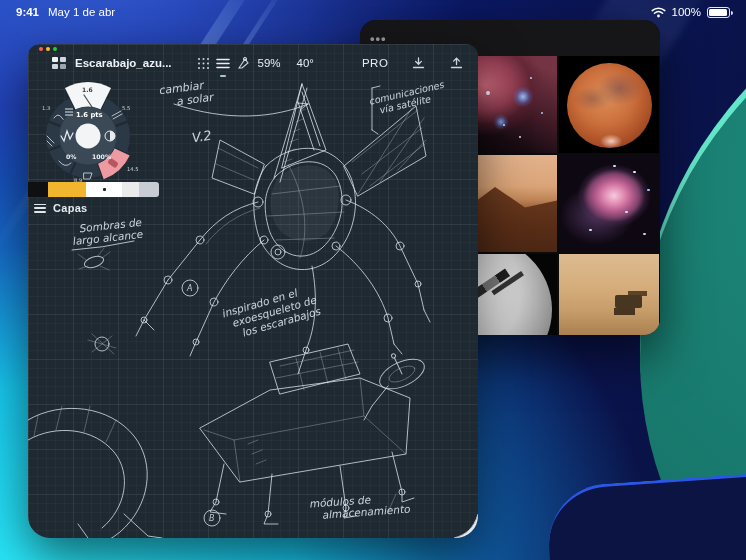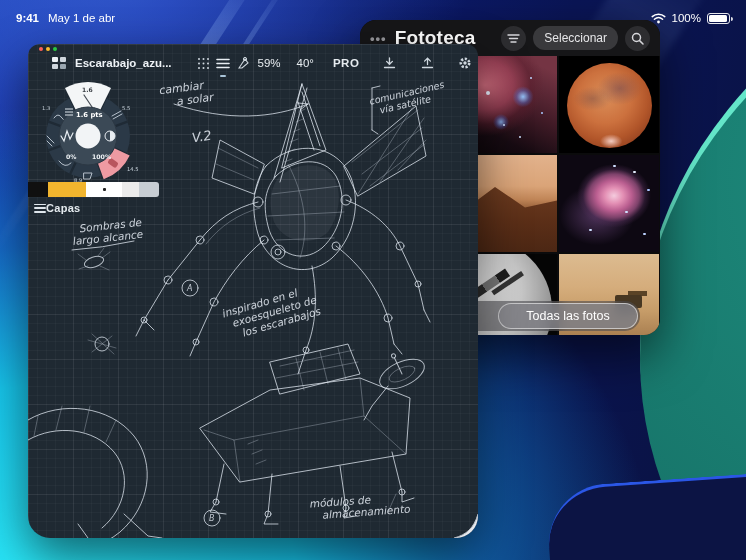--- a/index.html
+++ b/index.html
@@ -23,21 +23,21 @@
   .teal-wrap { position:absolute; left:640px; top:-82px; width:1040px; height:864px;
     border-radius:50%; background:#64e6c9; }
   .teal-ball { position:absolute; left:0; top:9px; width:1040px; height:864px; border-radius:50%;
     background:radial-gradient(circle at 28% 30%, #1e8d7e 0%, #17756a 45%, #115c52 100%); }
   .navy-curve { position:absolute; left:545px; top:488px; width:460px; height:240px;
     background:#0c1444; border-top:3px solid #2b57e6; border-top-left-radius:60px;
     transform:rotate(-4deg); transform-origin:left top; }
 
   
   .statusbar { position:absolute; top:0; left:0; right:0; height:24px; z-index:50;
-    display:flex; align-items:flex-end; padding:0 16px; color:#fff; font-size:11.5px;gap:8px; }
+    display:flex; align-items:center; padding:0 16px; color:#fff; font-size:11.5px;gap:8px; }
   .sb-left { display:flex; gap:9px; align-items:center; }
   .sb-time { font-weight:bold; }
   .sb-right { margin-left:auto; display:flex; gap:6px; align-items:center; }
   .wifi svg { display:block; }
   .battery { width:23px; height:11px; border:1px solid rgba(255,255,255,.9); border-radius:3px;
     position:relative; }
   .battery i { position:absolute; left:1px; top:1px; bottom:1px; width:18px; background:#fff; border-radius:1.5px; }
   .battery:after { content:""; position:absolute; right:-4px; top:3px; width:2px; height:4px;
     background:rgba(255,255,255,.85); border-radius:0 2px 2px 0; }
 
@@ -127,39 +127,39 @@
   .sk-logo { display:grid; grid-template-columns:6px 6px; gap:2px; margin-right:9px; }
   .sk-logo i { height:5px; background:#cfd6dd; border-radius:1px; }
   .sk-logo i:nth-child(1){ background:#eef2f5; } .sk-logo i:nth-child(4){ background:#9aa6b0; }
   .sk-title { font-weight:bold; color:#eef2f6; font-size:11.5px; margin-right:22px; white-space:nowrap; }
   .tb-btn { display:flex; align-items:center; justify-content:center; width:26px; height:22px;
     position:relative; margin:0 3px; }
   .tb-btn.active:after { content:""; position:absolute; left:4px; right:4px; bottom:-3px;
     height:2px; background:#a9c4d8; border-radius:1px; }
   .sk-right { margin-left:auto; display:flex; align-items:center; gap:6px; }
   .sk-num { font-size:11.5px; color:#e6ebef; padding:0 5px; }
-  .sk-pro { font-weight:bold; letter-spacing:.5px; padding:0 8px; }
+  .sk-pro { font-weight:normal; letter-spacing:.5px; padding:0 8px;margin-left:29px; }
 
   
   .wheel { position:absolute; left:4px; top:36px; width:112px; height:112px; z-index:4; }
   .wheel svg { position:absolute; inset:0; }
 
   
   .swatchbar { position:absolute; left:0px; top:138px; height:15px; display:flex; z-index:4;
     border-radius:0 3px 3px 0; overflow:hidden; }
   .sw { height:100%; position:relative; }
   .sw1 { width:20px; background:#101010; }
   .sw2 { width:38px; background:#f2b52e; }
   .sw3 { width:36px; background:#ffffff; }
   .sw3:after { content:""; position:absolute; left:50%; top:50%; width:3px; height:3px;
     margin:-1.5px; background:#222; border-radius:1px; }
   .sw4 { width:17px; background:#ebebeb; }
   .sw5 { width:20px; background:#c7cdd3; }
 
-  .layers-row { position:absolute; left:6px; top:158px; display:flex; align-items:center; 
+  .layers-row { position:absolute; left:6px; top:158px; display:flex; align-items:center; gap:7px;
     z-index:4; color:#e4eaee; font-size:11px; font-weight:bold; letter-spacing:.3px; }
   .burger { width:12px; height:9px; display:flex; flex-direction:column; justify-content:space-between; }
   .burger i { height:1.5px; background:#dfe6ec; border-radius:1px; }
 
   
   .sketch-svg { position:absolute; inset:0; z-index:1; pointer-events:none; }
   .ink { stroke:#dde4ed; stroke-opacity:.78; fill:none; stroke-width:1;
          stroke-linecap:round; stroke-linejoin:round; }
   .ink-soft { stroke:#c8d2dd; stroke-opacity:.42; fill:none; stroke-width:.8; stroke-linecap:round; }
   .ink-fill { fill:rgba(220,228,238,.07); stroke:none; }
@@ -199,57 +199,34 @@
     <span>100%</span>
     <span class="battery">
         <i></i>
       </span>
   </div>
 </div>
 
 <div class="win photos-win">
   <div class="ph-header">
     <span class="ph-more">•••</span>
-    <span class="ph-title">Fototeca</span>
-    <div class="ph-actions">
-      <div class="circle-btn">
-        <svg width="13" height="11" viewBox="0 0 13 11">
-          <path d="M1,2 h11 M2.5,5.5 h8 M4,9 h5" stroke="#d6d6da" stroke-width="1.4" stroke-linecap="round"></path>
-        </svg>
-      </div>
-      <div class="select-pill">
-        <span>Seleccionar</span>
-      </div>
-      <div class="circle-btn">
-        <svg width="13" height="13" viewBox="0 0 13 13">
-          <circle cx="5.5" cy="5.5" r="4" stroke="#d6d6da" stroke-width="1.5" fill="none"></circle>
-          <path d="M8.6,8.6 L12,12" stroke="#d6d6da" stroke-width="1.5" stroke-linecap="round"></path>
-        </svg>
-      </div>
-    </div>
   </div>
 
   <div class="photo-grid">
     <div class="ph ph-hidden"></div>
     <div class="ph ph-horsehead"></div>
     <div class="ph ph-mars"></div>
     <div class="ph ph-hidden"></div>
     <div class="ph ph-landscape"></div>
     <div class="ph ph-orion"></div>
     <div class="ph ph-hidden"></div>
     <div class="ph ph-sat"></div>
     <div class="ph ph-rover"></div>
   </div>
 
-  <div class="tab-bar">
-    <div class="tab">Meses</div>
-    <div class="tab-active">
-      <span>Todas las fotos</span>
-    </div>
-  </div>
 </div>
 
 <div class="win sketch-win">
 
   <div class="traffic">
     <span class="dot dot-r"></span>
     <span class="dot dot-y"></span>
     <span class="dot dot-g"></span>
   </div>
 

